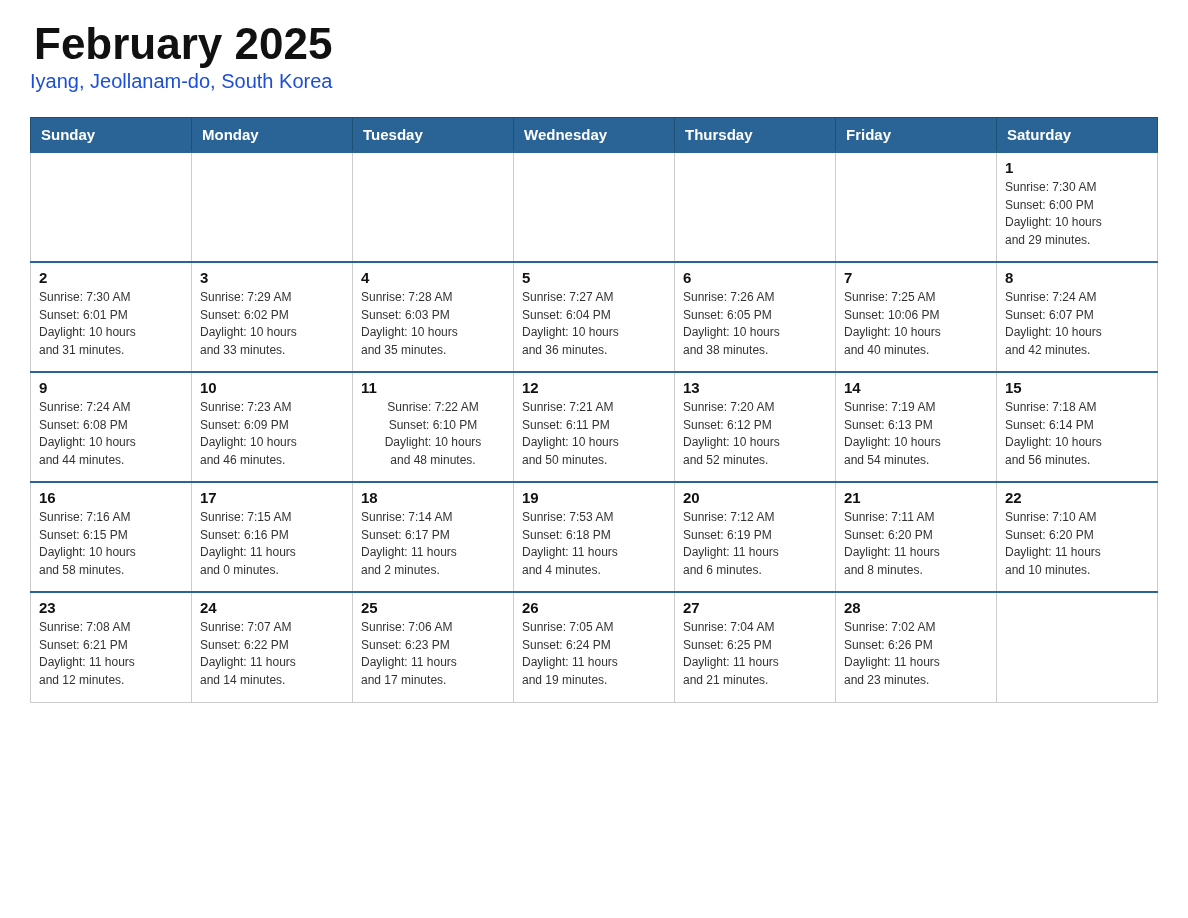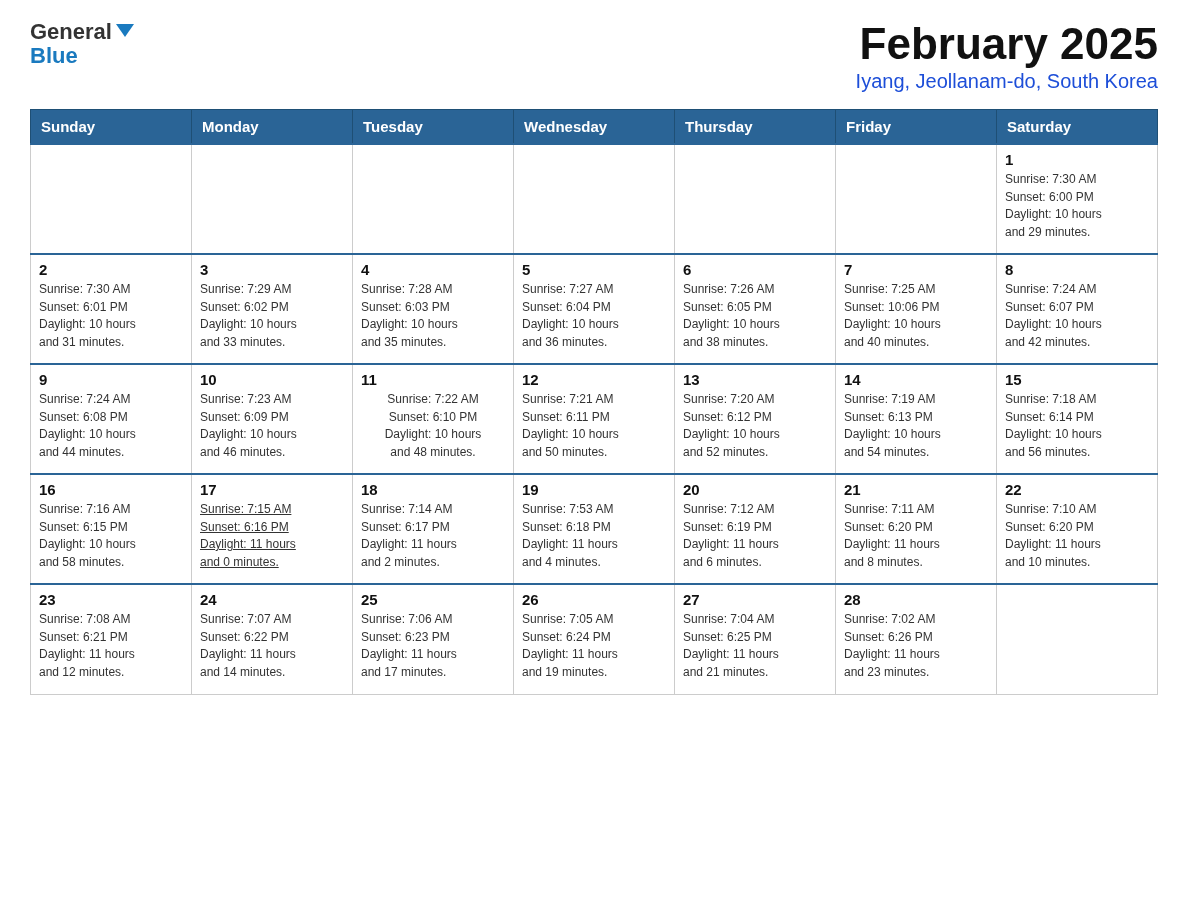--- a/index.html
+++ b/index.html
@@ -47,21 +47,21 @@
     }
     .title-block h2 {
       font-size: 20px;
       font-weight: normal;
       color: #1d4ed8;
       margin-top: 2px;
     }
     .calendar {
       width: 100%;
       border-collapse: collapse;
-      margin-top: 16px;
+      margin-top: 24px;
     }
     .calendar thead tr th {
       background-color: #2a6496;
       color: #fff;
       font-size: 15px;
       font-weight: bold;
       padding: 8px 10px;
       text-align: left;
       border: 1px solid #1e4f75;
     }
@@ -97,26 +97,20 @@
       border-left: 1px solid #ccc;
     }
     .row-divider td {
       border-top: 2px solid #2a6496 !important;
     }
   </style>
 </head>
 <body>
 
 <div class="header">
-  <div class="logo">
-    <div>
-      <span class="logo-general">General</span><span class="logo-triangle"></span>
-    </div>
-    <div class="logo-blue">Blue</div>
-  </div>
   <div class="title-block">
     <h1>February 2025</h1>
     <h2>Iyang, Jeollanam-do, South Korea</h2>
   </div>
 </div>
 
 <table class="calendar">
   <thead>
     <tr>
     <th>Sunday</th>
@@ -249,21 +243,21 @@
       <tr class="row-divider">
         <td>
           <span class="day-number">16</span>
           <div class="day-info" style="white-space: pre-line;">Sunrise: 7:16 AM
 Sunset: 6:15 PM
 Daylight: 10 hours
 and 58 minutes.</div>
         </td>
         <td>
           <span class="day-number">17</span>
-          <div class="day-info" style="white-space: pre-line; text-decoration: underline;">Sunrise: 7:15 AM
+          <div class="day-info" style="white-space: pre-line;">Sunrise: 7:15 AM
 Sunset: 6:16 PM
 Daylight: 11 hours
 and 0 minutes.</div>
         </td>
         <td>
           <span class="day-number">18</span>
           <div class="day-info" style="white-space: pre-line;">Sunrise: 7:14 AM
 Sunset: 6:17 PM
 Daylight: 11 hours
 and 2 minutes.</div>

